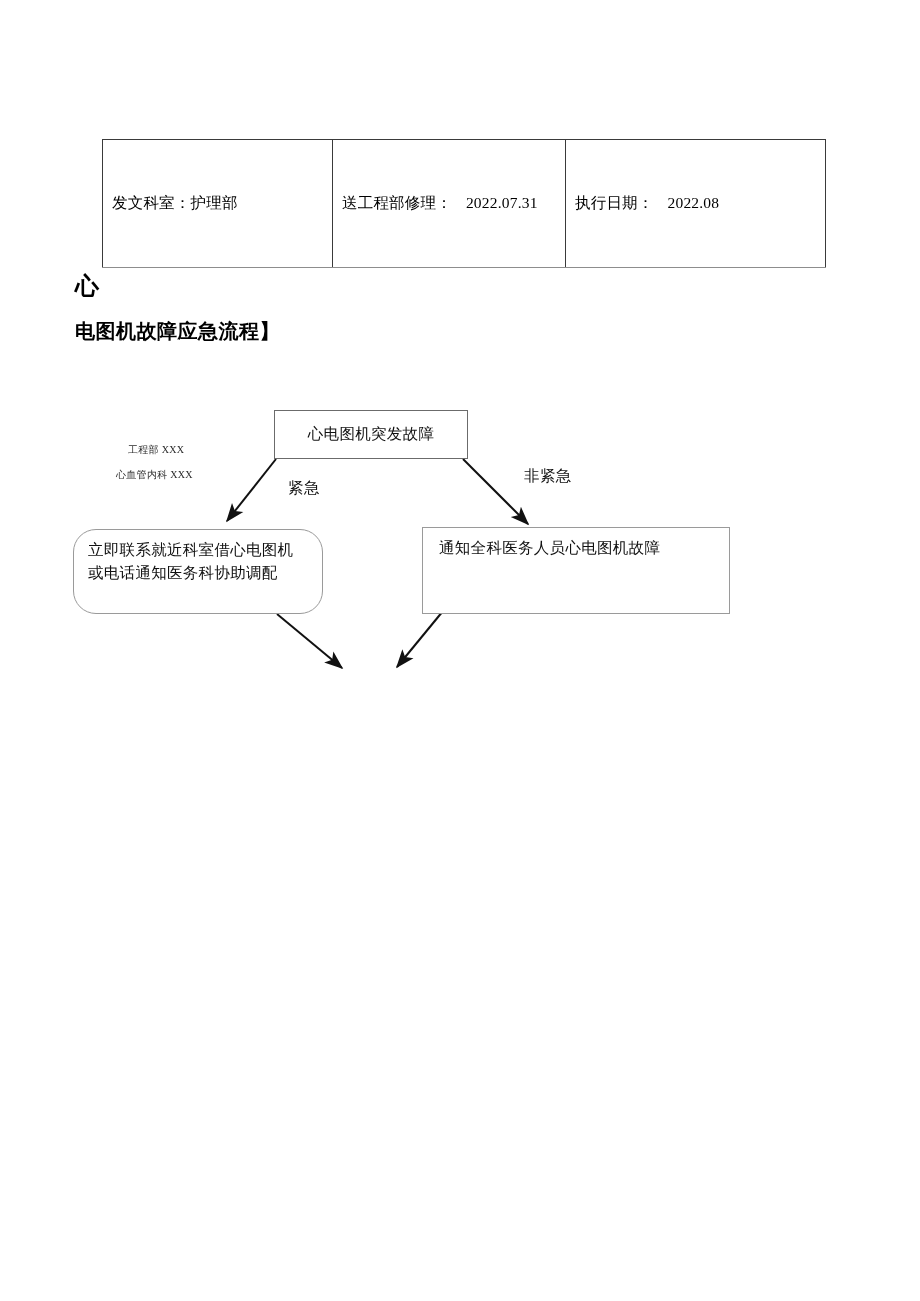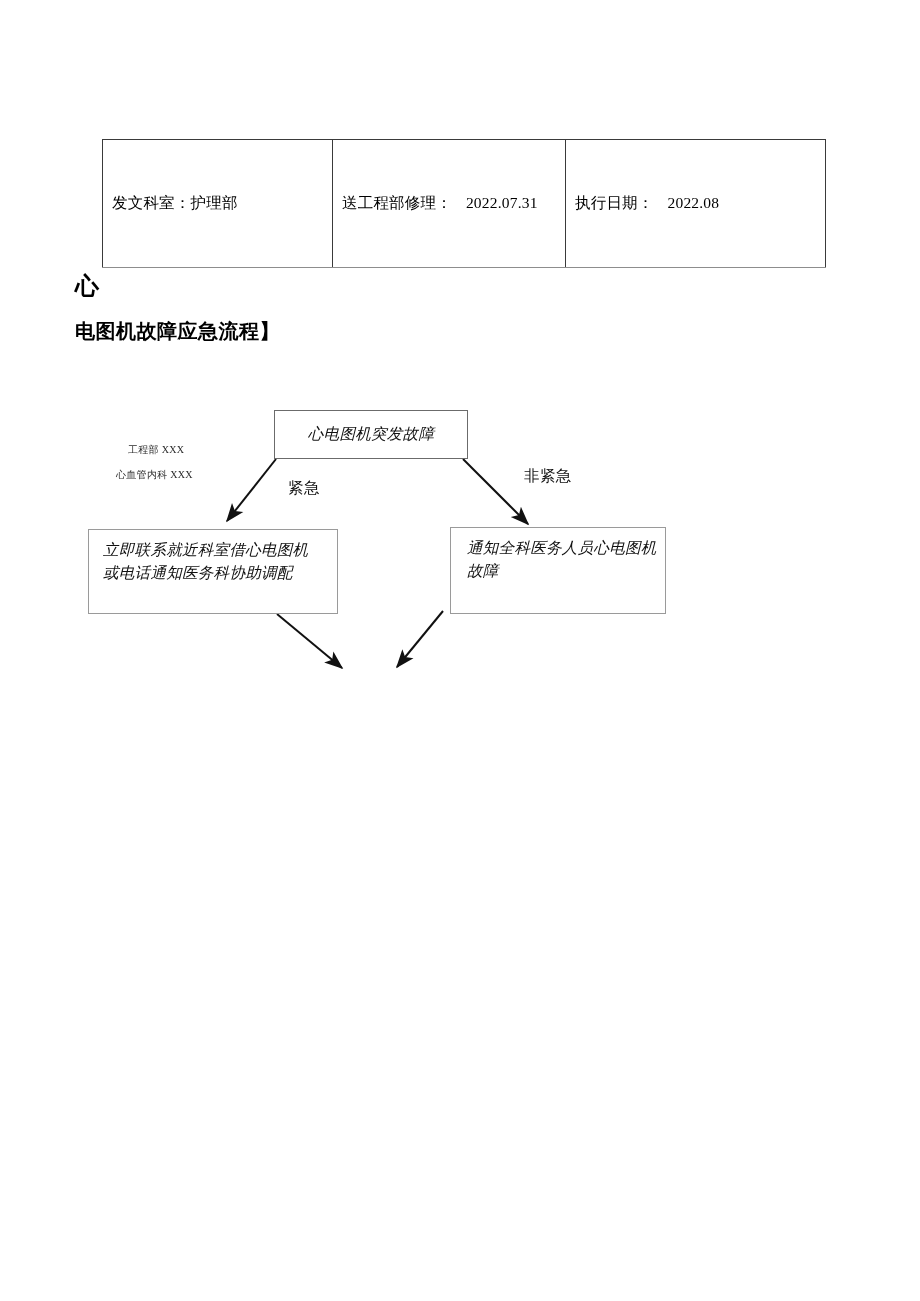--- a/index.html
+++ b/index.html
@@ -86,37 +86,36 @@
   .flow-box {
     position: absolute;
     box-sizing: border-box;
     border: 1px solid #9a9a9a;
     background: #ffffff;
     font-family: "Liberation Serif", "DejaVu Serif", serif;
     font-size: 15.5px;
     line-height: 1.5;
     color: #111;
     letter-spacing: 0.3px;
-    font-style: italic;
   }
   .flow-box.dark { border-color: #6b6b6b; }
   .flow-box .bx-text {
     position: absolute;
     left: 0;
     right: 0;
     white-space: pre-line;
   }
 
   #box-start { left: 274px; top: 410px; width: 194px; height: 49px; }
   #box-start .bx-text { top: 11px; text-align: center; }
 
-  #box-left { left: 88px; top: 529px; width: 250px; height: 85px; }
+  #box-left { left: 73px; top: 529px; width: 250px; height: 85px; border-radius: 23px; }
   #box-left .bx-text { top: 8px; left: 14px; right: 8px; text-align: left; }
 
-  #box-right { left: 422px; top: 527px; width: 216px; height: 87px; margin-left: 28px; }
+  #box-right { left: 422px; top: 527px; width: 308px; height: 87px; }
   #box-right .bx-text { top: 8px; left: 16px; right: 8px; text-align: left; }
 
   #box-bottom { left: 259px; top: 670px; width: 234px; height: 50px; }
   #box-bottom .bx-text { top: 12px; text-align: center; }
 
   .flow-label {
     position: absolute;
     font-family: "Liberation Serif", "DejaVu Serif", serif;
     font-size: 15.5px;
     color: #111;

